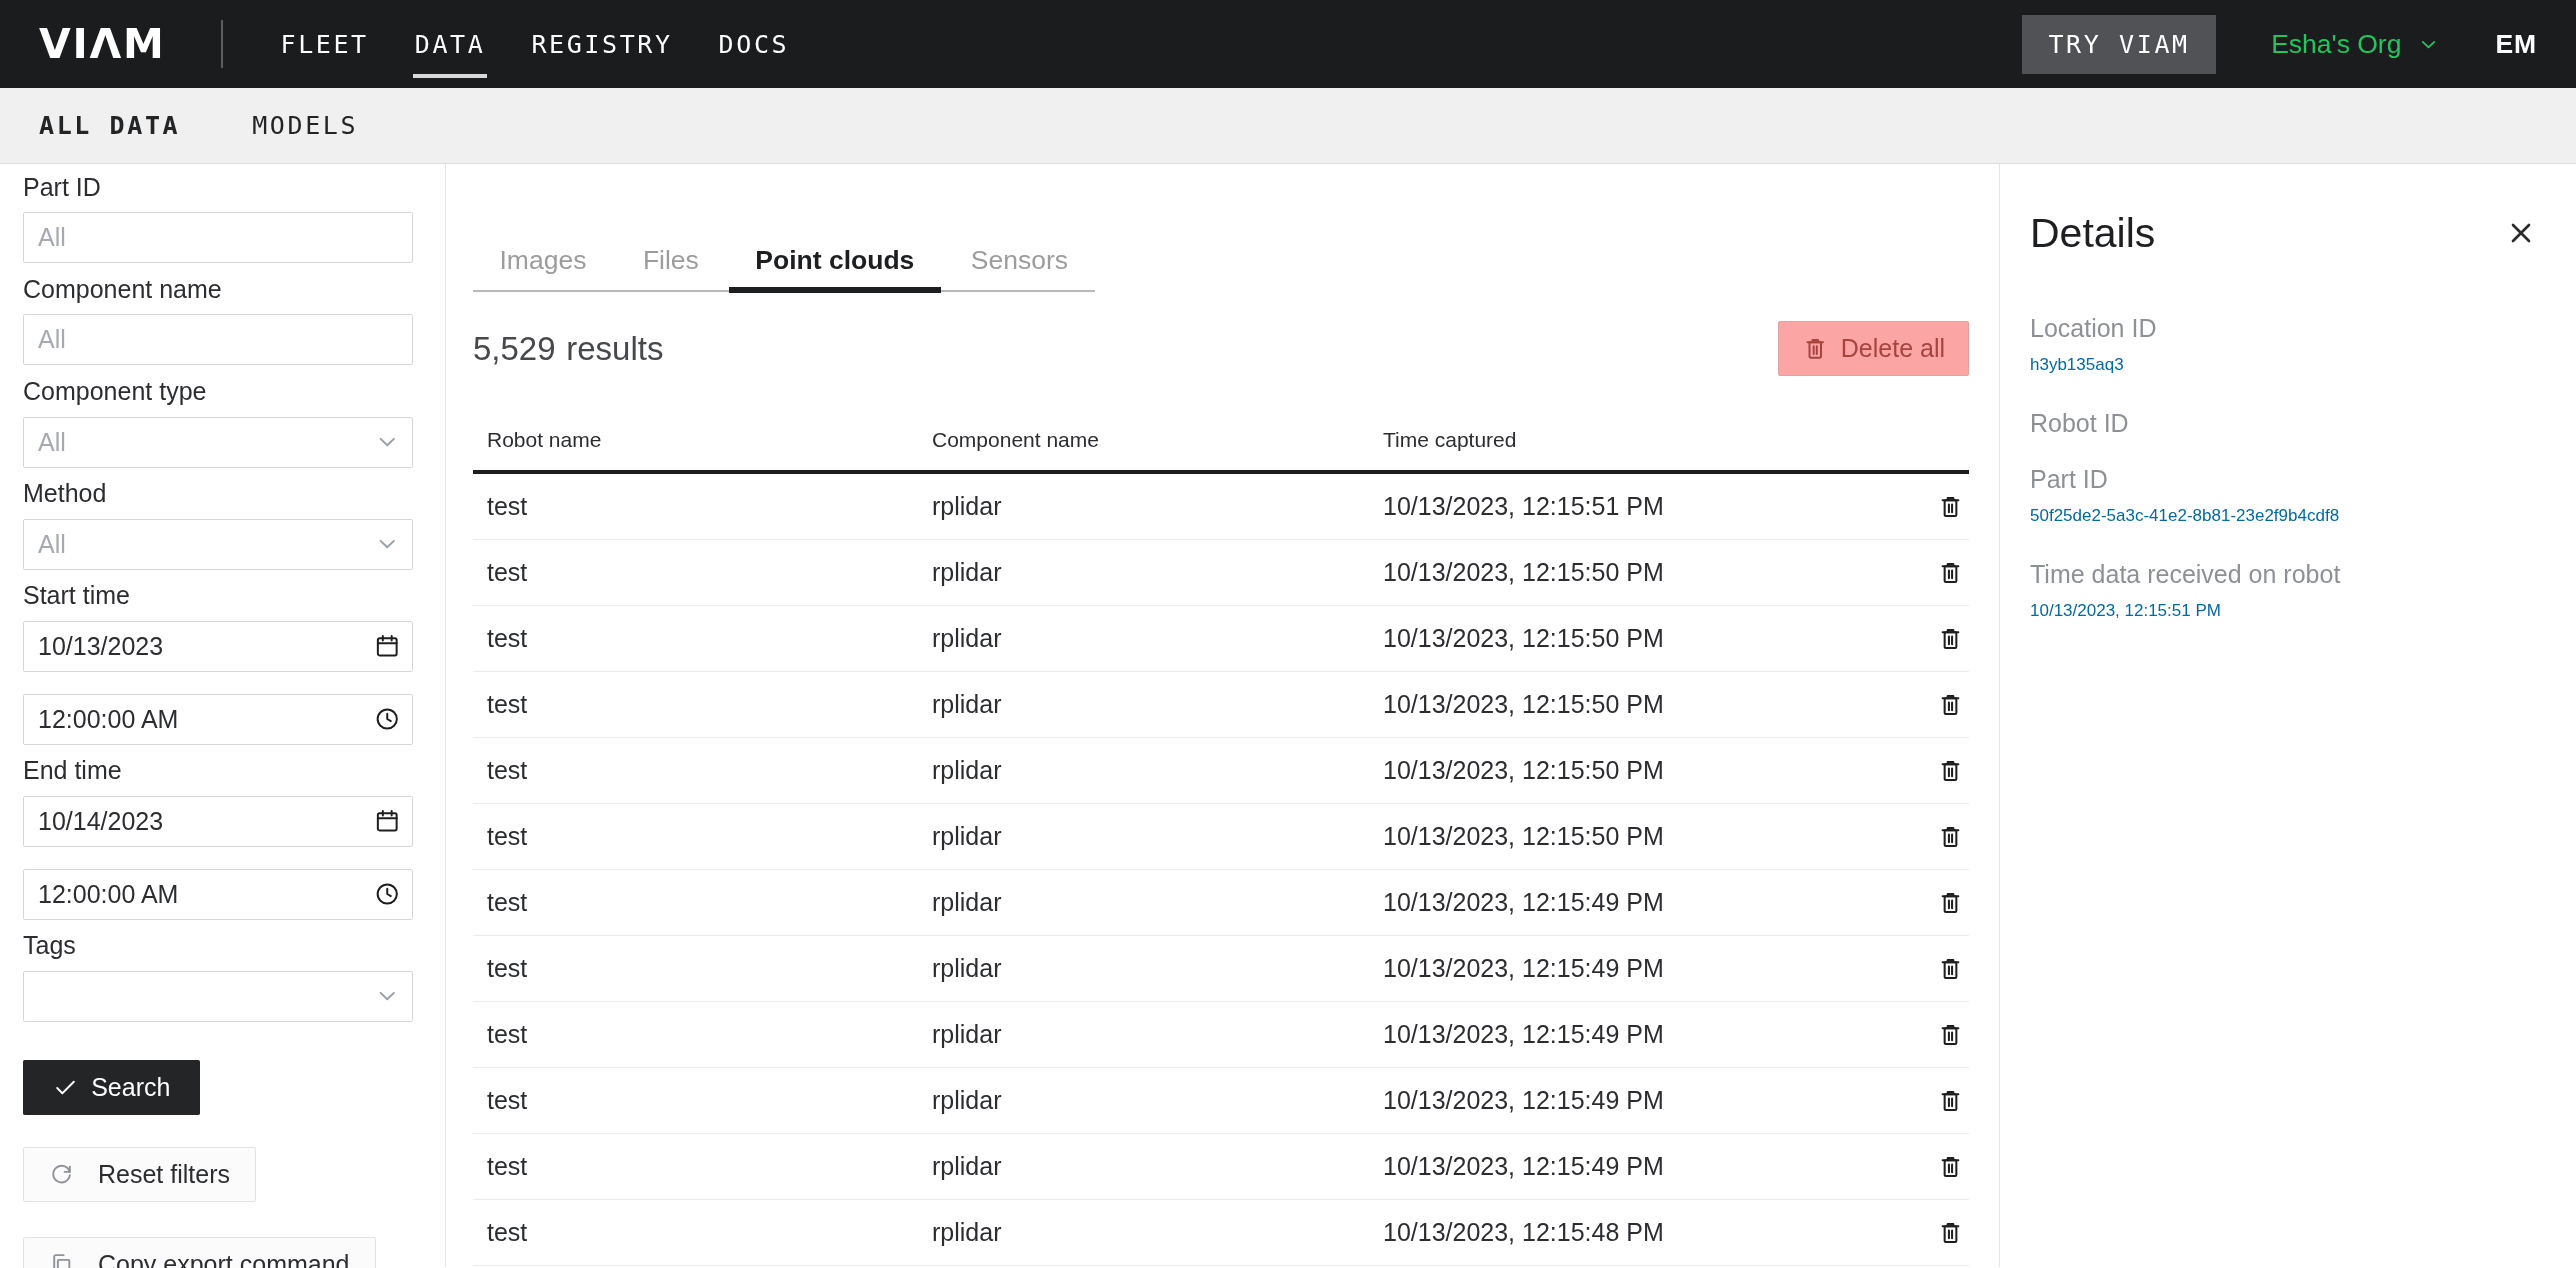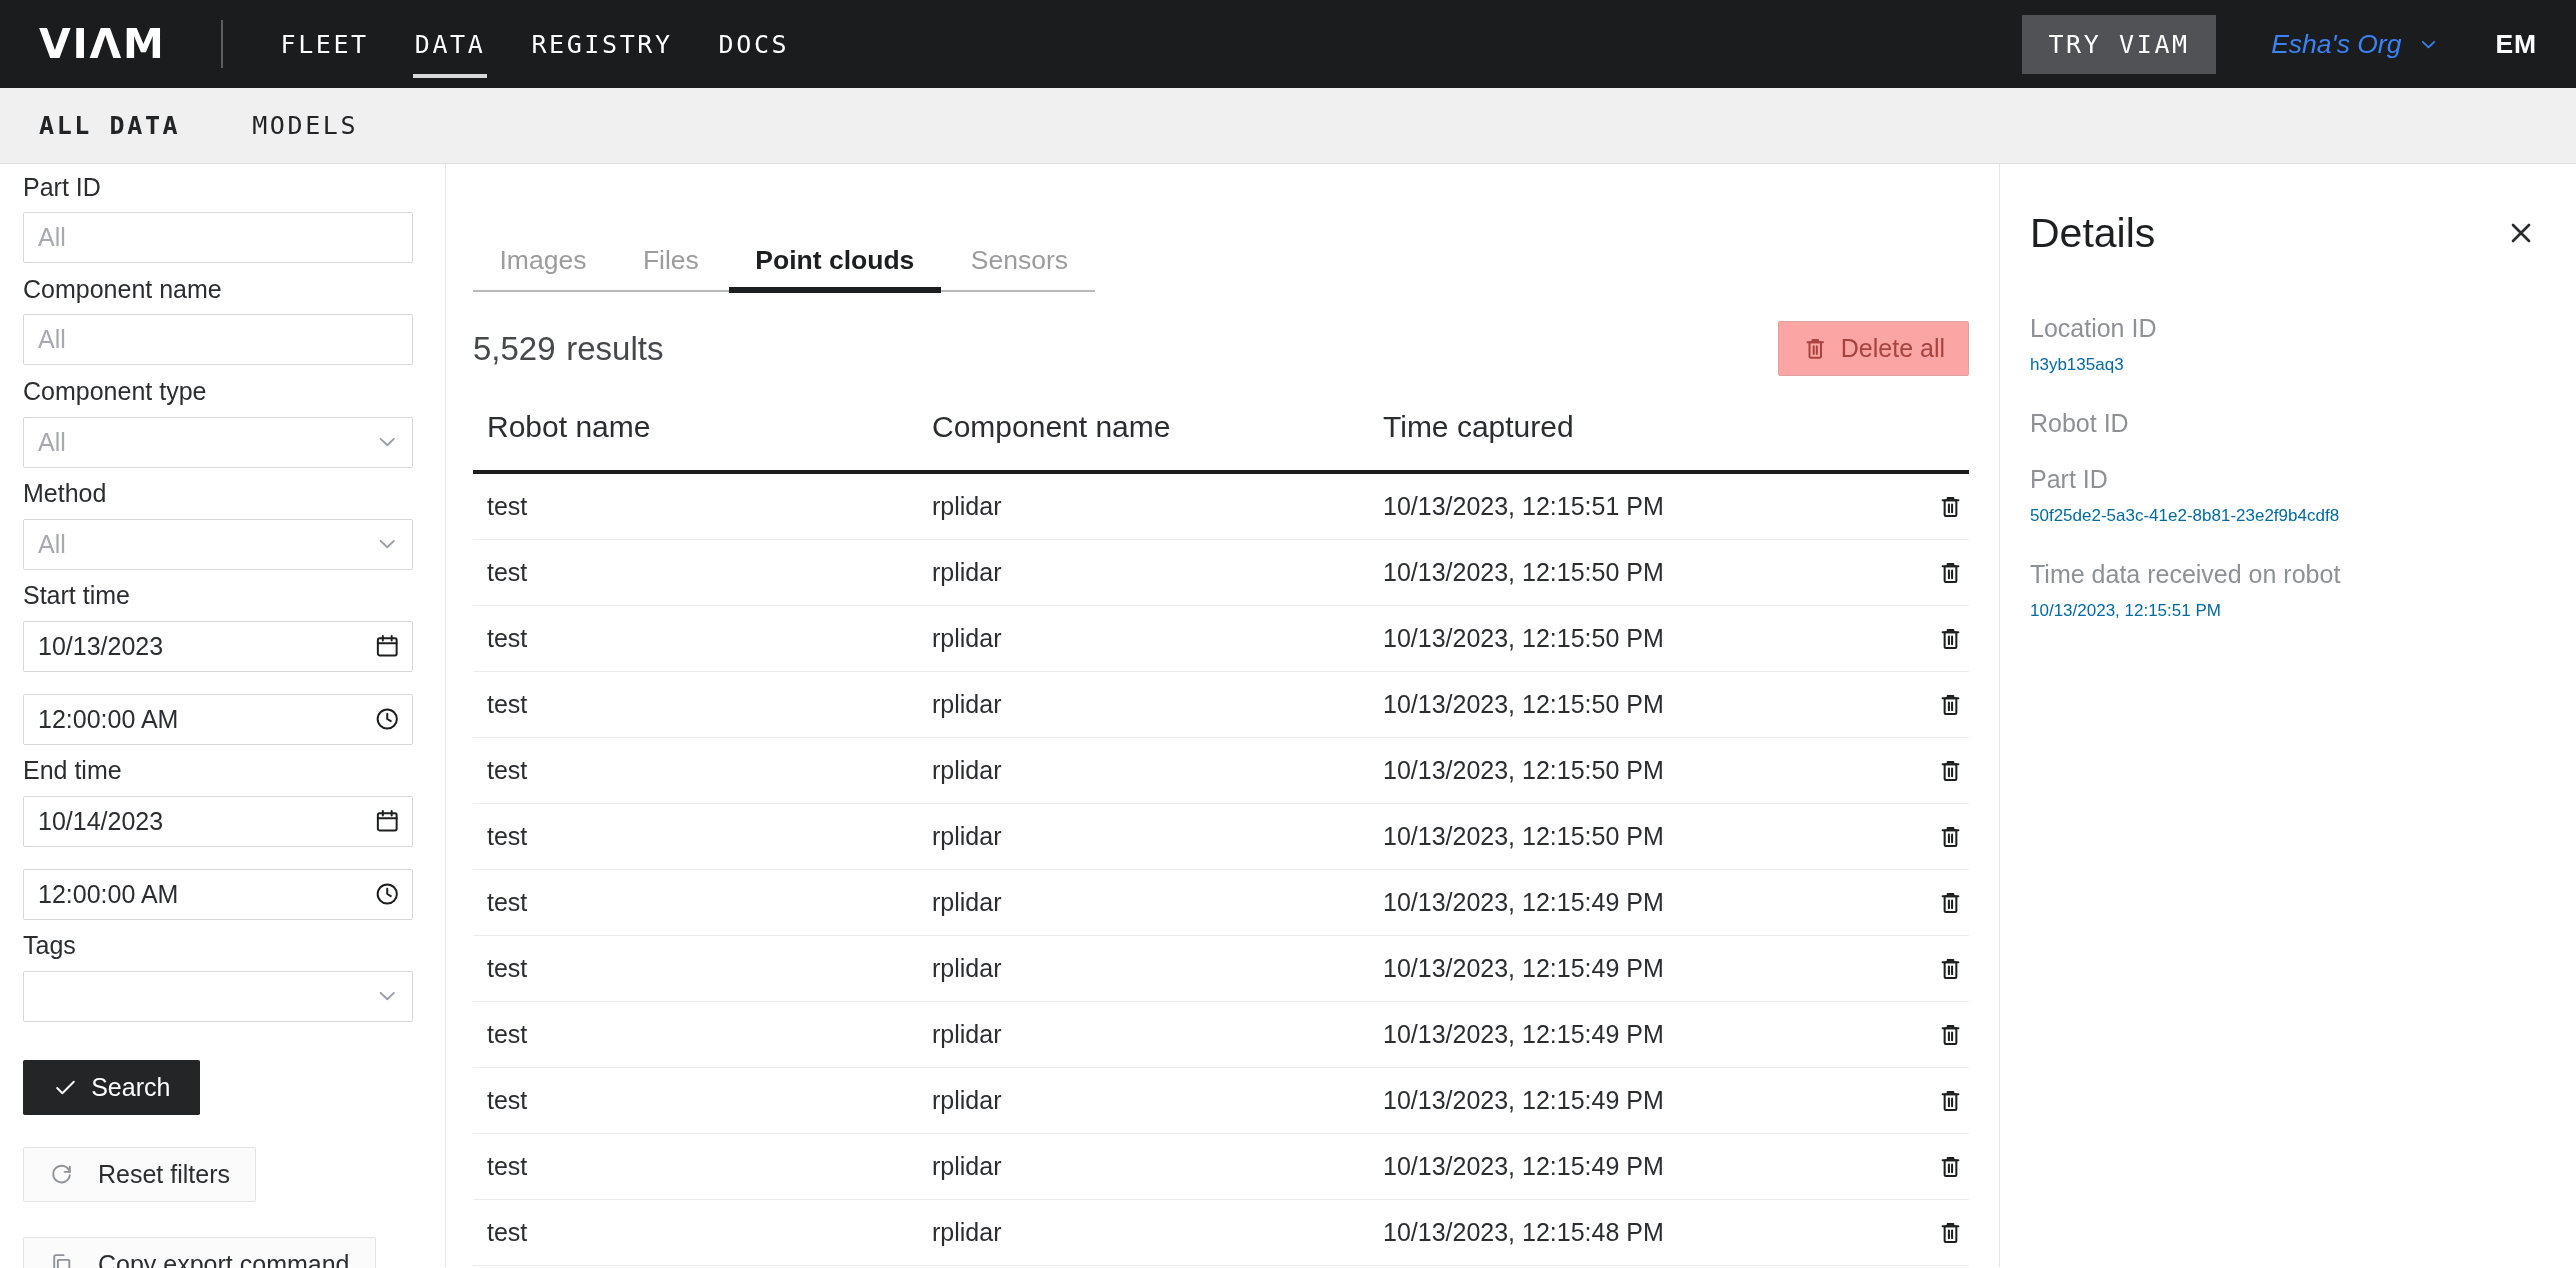--- a/index.html
+++ b/index.html
@@ -12,21 +12,21 @@
           font-family:"DejaVu Sans", sans-serif; cursor:pointer; }
   .nav-divider { width:1.8px; height:48px; background:#5c5d5f; margin:0 58px 0 55px; }
   .nav-items { display:flex; align-items:center; gap:46px; }
   .nav-item { font-family:"DejaVu Sans Mono", monospace; font-size:25px; letter-spacing:2.6px;
               color:#ffffff; cursor:pointer; position:relative; text-decoration:none; }
   .nav-item.active::after { content:""; position:absolute; left:-1.8px; right:-1.8px; bottom:-19.4px;
               height:3.5px; background:#d9d9d9; }
   .nav-right { margin-left:auto; display:flex; align-items:center; gap:55px; }
   .try-viam { background:#515255; border:none; color:#ffffff; font-family:"DejaVu Sans Mono", monospace;
               font-size:25px; letter-spacing:2.6px; padding:15px 26.5px; cursor:pointer; }
-  .org-select { display:flex; align-items:center; gap:16px; color:#3b82f6; cursor:pointer;font-style:italic; }
+  .org-select { display:flex; align-items:center; gap:16px; color:#22c55e; cursor:pointer; }
   .org-select span { font-size:26.5px; }
   .user-initials { color:#ffffff; font-size:26.5px; font-weight:700; letter-spacing:0.9px; cursor:pointer; }
 
   
   .subnav { height:76px; background:#f0f0f1; border-bottom:1.8px solid #dfdfe1;
             display:flex; align-items:center; padding:0 39px; gap:72px; }
   .subtab { font-family:"DejaVu Sans Mono", monospace; font-size:25px; letter-spacing:2.6px;
             color:#232426; cursor:pointer; }
   .subtab.active { font-weight:700; }
 
@@ -71,21 +71,21 @@
 
   .results-row { margin-top:29px; display:flex; align-items:center; justify-content:space-between; height:55px; }
   .results { font-size:33px; color:#46484c; display:flex; gap:10.6px; align-items:baseline; }
   .results .count { font-weight:500; }
   .delete-all { background:#fca5a5; border:1.8px solid #dba49f; color:#a8433d; height:55px; padding:0 23px; gap:12.4px; }
   .delete-all .icon { width:26.5px; height:26.5px; }
 
   .table { margin-top:26.5px; }
   .thead { display:grid; grid-template-columns:445px 451px 1fr 62px; padding-left:14px;
            height:71px; align-items:end; border-bottom:4.4px solid #1c1d1f; }
-  .th { font-size:30px; color:#2b2d30; padding-bottom:26px; }
+  .th { font-size:21px; color:#2b2d30; padding-bottom:18px; }
   .trow { display:grid; grid-template-columns:445px 451px 1fr 62px; padding-left:14px;
           height:66px; align-items:center; border-bottom:1.8px solid #ececee; }
   .tcell { font-size:25px; color:#2b2d30; }
   .trash-cell { display:flex; justify-content:flex-end; padding-right:5.3px; }
   .trash-cell .icon { width:27px; height:27px; color:#1d1e20; cursor:pointer; }
 
   
   .details { width:577px; border-left:1.8px solid #e5e5e7; padding:46px 30px 0 30px; position:relative; flex:none; }
   .details-title { font-size:41px; color:#1e1f21; font-weight:400; }
   .close-btn { position:absolute; top:53px; right:39px; width:32px; height:32px; cursor:pointer;

